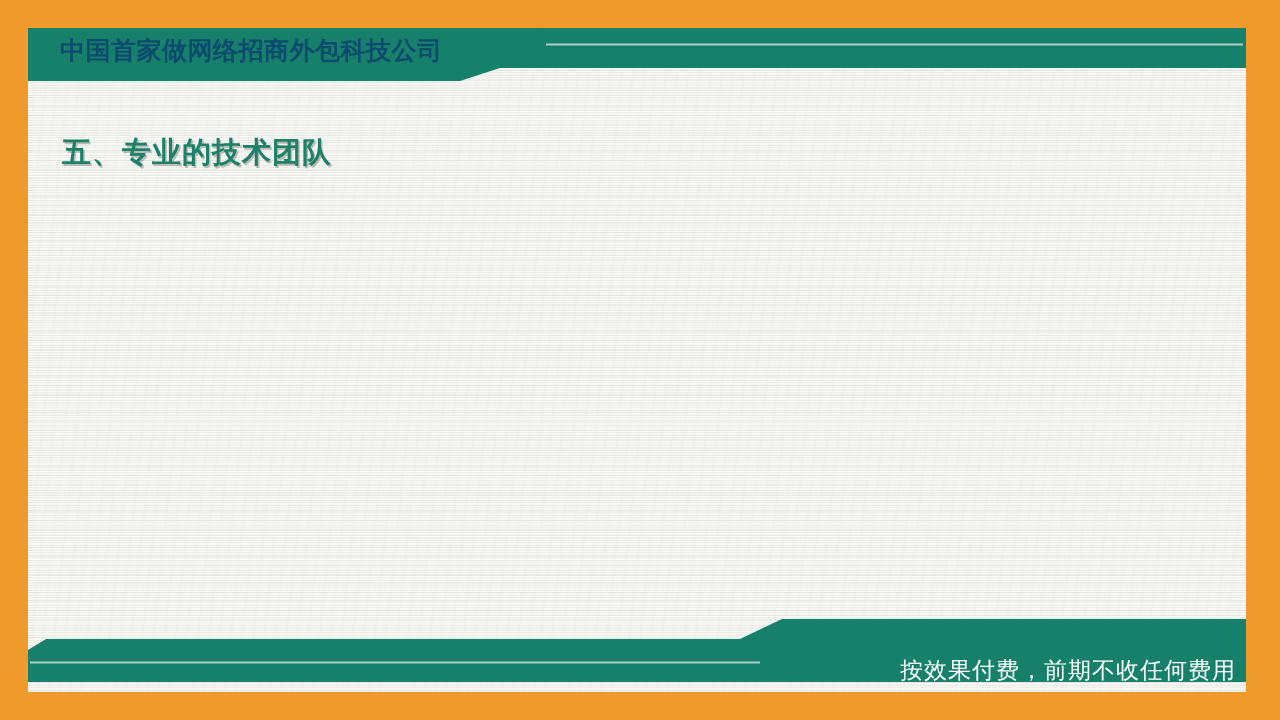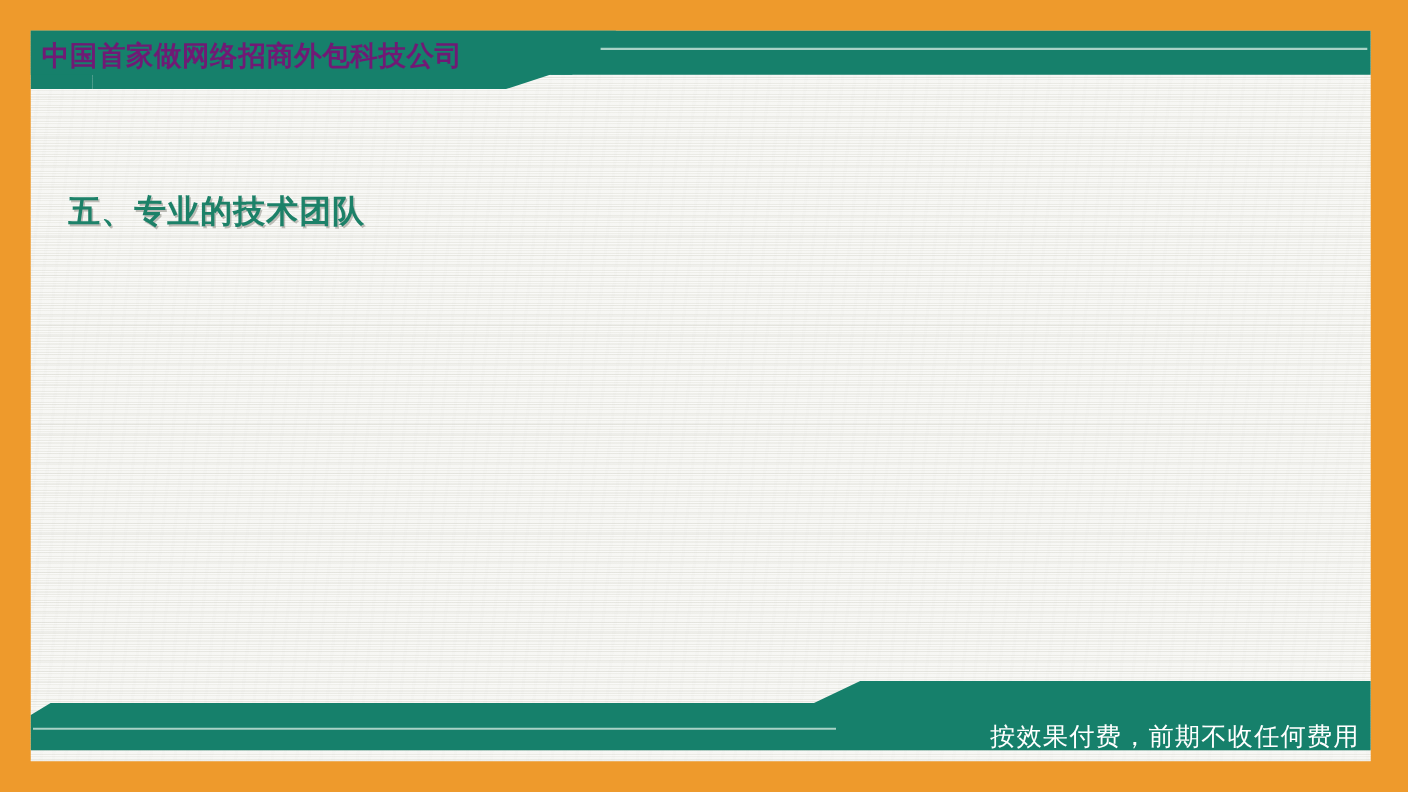--- a/index.html
+++ b/index.html
@@ -69,23 +69,23 @@
     left: 0;
     top: 0;
     width: 1280px;
     height: 110px;
     pointer-events: none;
   }
   .header-band svg { display:block; }
 
   .header-title {
     position: absolute;
-    left: 38px;
+    left: 60px;
     top: 36px;
-    color: #701a75;
+    color: #0c4a6e;
     font-size: 25px;
     font-weight: bold;
     letter-spacing: 0.5px;
     line-height: 30px;
     white-space: nowrap;
     font-family: "DejaVu Sans", "Liberation Sans", sans-serif;
   }
 
   
   .footer-band {
@@ -117,21 +117,20 @@
     left: 62px;
     top: 132px;
     color: #1C8168;
     font-size: 29px;
     font-weight: bold;
     letter-spacing: 1px;
     line-height: 40px;
     white-space: nowrap;
     text-shadow: 1.5px 1.5px 0.5px rgba(120,120,110,0.45);
     font-family: "DejaVu Sans", "Liberation Sans", sans-serif;
-    margin-top: 40px;
   }
 
   .body-copy {
     position: absolute;
     left: 50px;
     top: 226px;
     width: 1135px;
     color: #1E7F6B;
     font-size: 29px;
     line-height: 74px;

